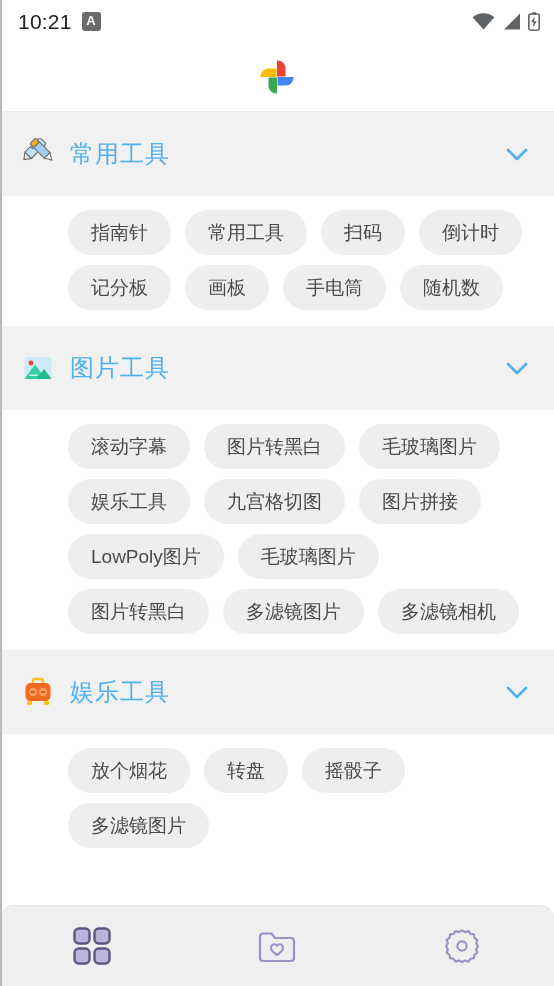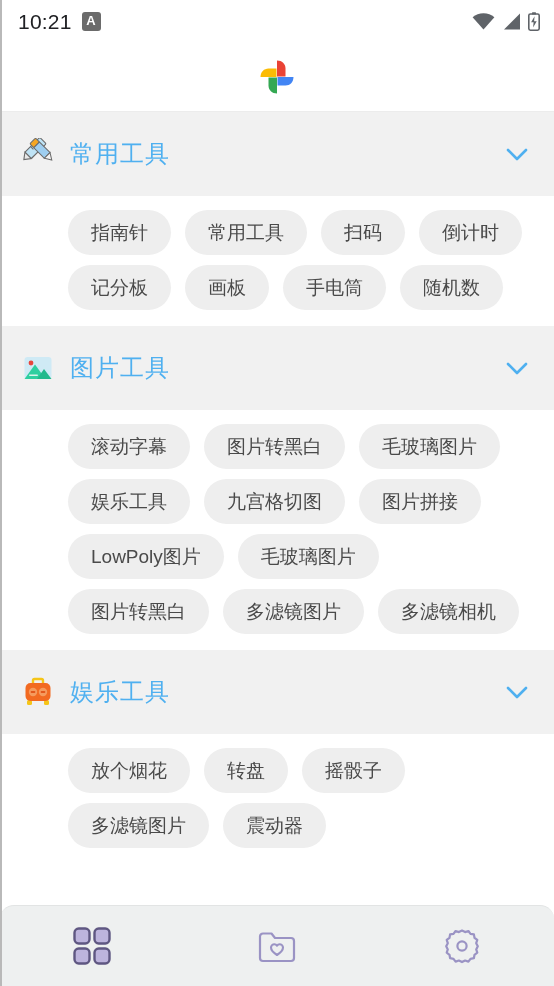--- a/index.html
+++ b/index.html
@@ -299,21 +299,20 @@
         <svg width="30" height="30" viewBox="0 0 30 30">
           <polyline points="6,11 15,20 24,11" fill="none" stroke="#4FB0F0" stroke-width="2.6" stroke-linecap="round" stroke-linejoin="round"></polyline>
         </svg>
       </span>
     </div>
     <div class="chip-area">
       <div class="chip">放个烟花</div>
       <div class="chip">转盘</div>
       <div class="chip">摇骰子</div>
       <div class="chip">多滤镜图片</div>
-      <div class="chip">震动器</div>
     </div>
 
   </div>
 
   <div class="bottom-nav">
 
     <div class="nav-item">
       <span>
         <svg width="42" height="42" viewBox="0 0 42 42">
           <rect x="3.5" y="3.5" width="15" height="15" rx="4.2" fill="#bdb4dd" stroke="#5f5782" stroke-width="2.4"></rect>

